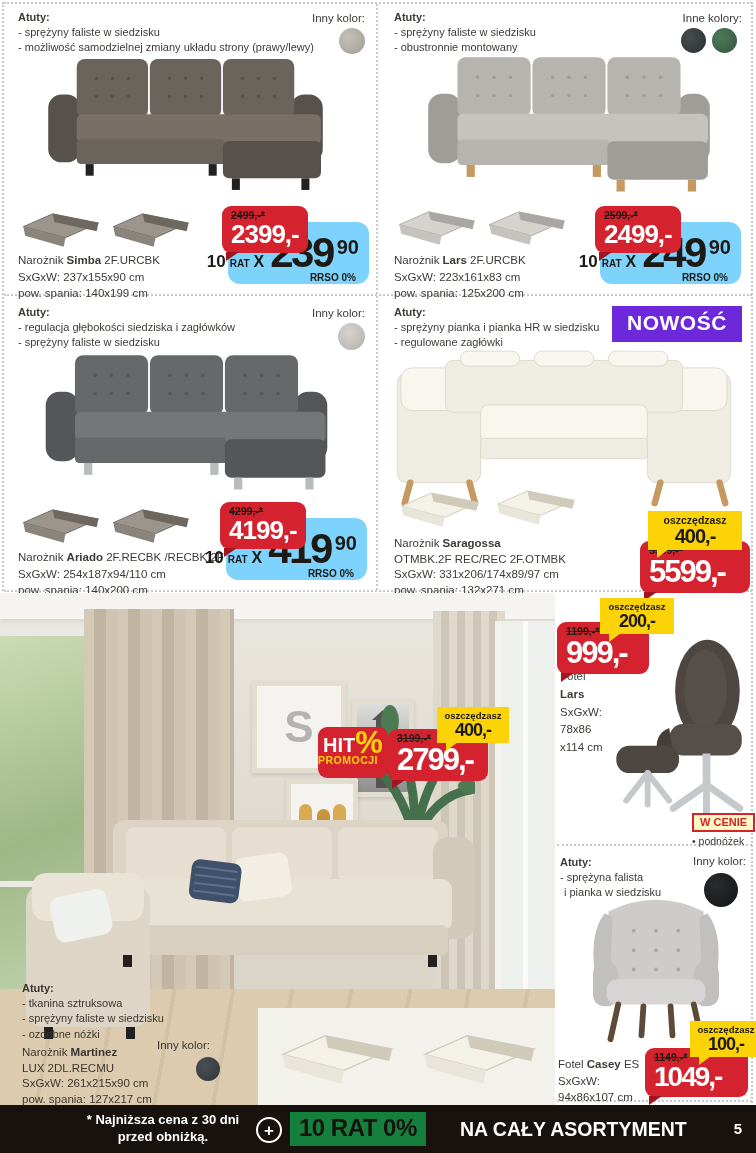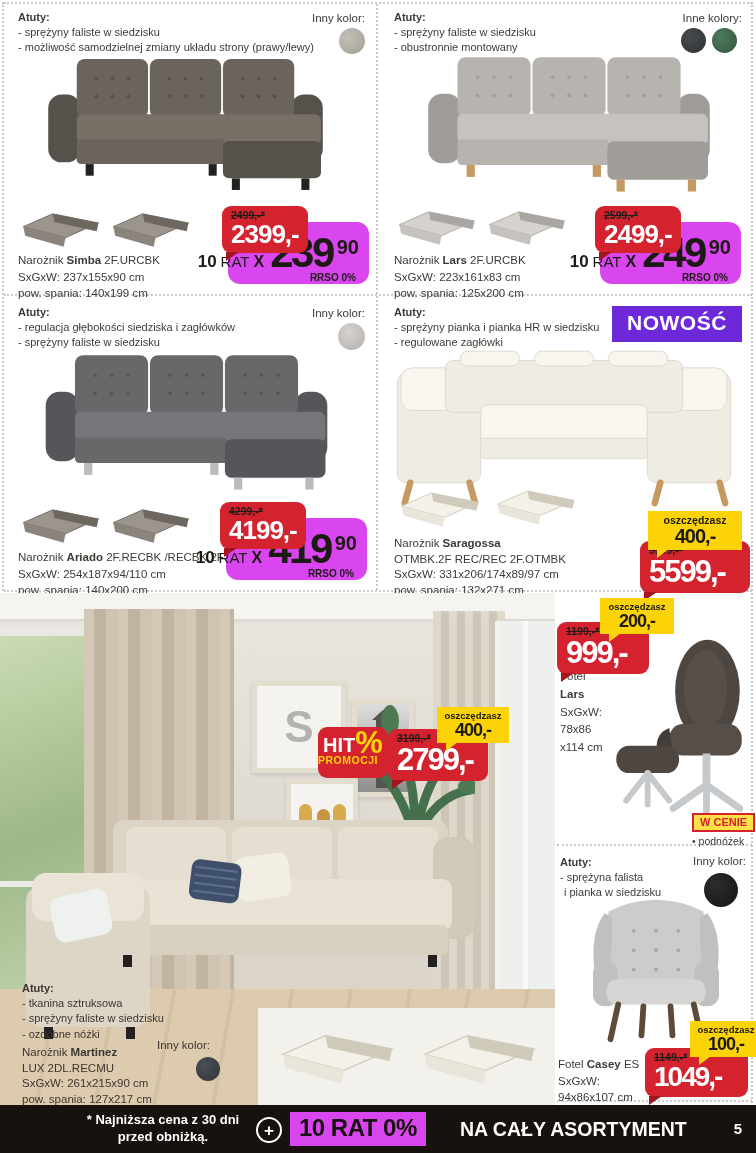--- a/index.html
+++ b/index.html
@@ -17,53 +17,53 @@
   .info b{font-weight:700;}
   
   .price-red{position:absolute;background:#d4232e;border-radius:9px;color:#fff;
              padding:3px 9px 5px;z-index:4;}
   .price-red::after{content:"";position:absolute;left:4px;bottom:-8px;width:0;height:0;
              border-top:9px solid #a3141e;border-right:13px solid transparent;}
   .old-price{display:block;font-size:10.5px;font-weight:700;color:#201c19;
              text-decoration:line-through;letter-spacing:0;}
   .new-price{display:block;font-weight:800;font-size:26px;line-height:1.02;letter-spacing:-1px;}
   .price-red.lg .new-price{font-size:31px;letter-spacing:-2px;}
-  .rat-box{position:absolute;background:#d946ef;border-radius:12px;color:#1d1a16;z-index:3;}
+  .rat-box{position:absolute;background:#7dd3fc;border-radius:12px;color:#1d1a16;z-index:3;}
   .rat-row{display:flex;align-items:baseline;gap:4px;justify-content:flex-end;padding:16px 10px 0 10px;}
   .r10{font-size:17px;font-weight:800;}
-  .rword{font-size:15px;font-weight:400;}
+  .rword{font-size:10px;font-weight:700;}
   .rx{font-size:16px;font-weight:800;margin-right:2px;}
   .rprice{font-size:42px;font-weight:800;letter-spacing:-2.5px;line-height:.72;}
   .rgr{font-size:20px;font-weight:800;position:relative;top:-13px;}
   .rrso{font-size:10px;font-weight:600;text-align:right;padding:0 13px 5px;}
   .save-badge{position:absolute;background:#fcd307;color:#1d1a16;text-align:center;
               padding:3px 7px 4px;z-index:6;}
   .save-badge::after{content:"";position:absolute;left:9px;bottom:-8px;width:0;height:0;
               border-top:9px solid #fcd307;border-right:12px solid transparent;}
   .save-word{font-size:10.5px;font-weight:700;display:block;}
   .save-amt{font-size:20px;font-weight:800;display:block;line-height:1;letter-spacing:-1px;}
   .nowosc{position:absolute;background:#6d28d9;color:#fff;font-weight:800;font-size:21px;
           padding:5px 15px 7px;letter-spacing:.5px;}
   .hit-badge{position:absolute;background:#d4232e;border-radius:9px;z-index:5;
              width:70px;height:51px;text-align:left;overflow:hidden;}
   .hit-row{display:flex;align-items:flex-end;justify-content:center;line-height:.9;margin-top:4px;}
   .hit-word{color:#fff;font-weight:800;font-size:20px;}
   .hit-pct{color:#fcd307;font-weight:800;font-size:31px;line-height:.75;}
   .hit-sub{color:#fcd307;font-weight:700;font-size:10.5px;letter-spacing:.5px;}
-  .w-cenie{position:absolute;border:2px solid #d4232e;background:#fde047;color:#d4232e;
+  .w-cenie{position:absolute;border:2px solid #d4232e;background:#fef9c3;color:#d4232e;
            font-weight:800;font-size:11px;padding:1px 6px 2px;}
   .included{position:absolute;font-size:10.5px;color:#3e3a36;}
   
   .footer{position:absolute;left:0;right:0;bottom:0;height:48px;background:#17120e;color:#fff;z-index:8;}
   .f-note{position:absolute;left:68px;top:7px;width:190px;text-align:center;
           font-size:13px;font-weight:700;line-height:1.3;}
   .f-plus{position:absolute;left:256px;top:12px;width:22px;height:22px;border:2.5px solid #fff;
           border-radius:50%;display:flex;align-items:center;justify-content:center;
           font-size:17px;font-weight:900;line-height:1;}
-  .f-box{position:absolute;left:290px;top:7px;background:#d946ef;color:#17120e;
+  .f-box{position:absolute;left:290px;top:7px;background:#15803d;color:#17120e;
          font-size:24px;font-weight:900;padding:2px 9px 4px;letter-spacing:-.5px;}
   .f-suffix{position:absolute;left:460px;top:0;line-height:48px;font-size:19.5px;font-weight:800;}
   .f-page{position:absolute;right:14px;top:0;line-height:48px;font-size:15px;font-weight:700;}
   
   .sofa{position:absolute;}
   .simba-c{--c1:#6b645d;--c2:#57514b;--c3:#786f67;--leg:#23211f;}
   .lars-c{--c1:#b7b4b0;--c2:#a09c98;--c3:#c6c3bf;--leg:#c49a62;}
   .ariado-c{--c1:#66686a;--c2:#54565a;--c3:#74767a;--leg:#b9bcbe;}
   .sarag-c{--c1:#efece3;--c2:#dcd8ca;--c3:#f8f6ef;--leg:#c49a62;}
   .thumb{position:absolute;}

